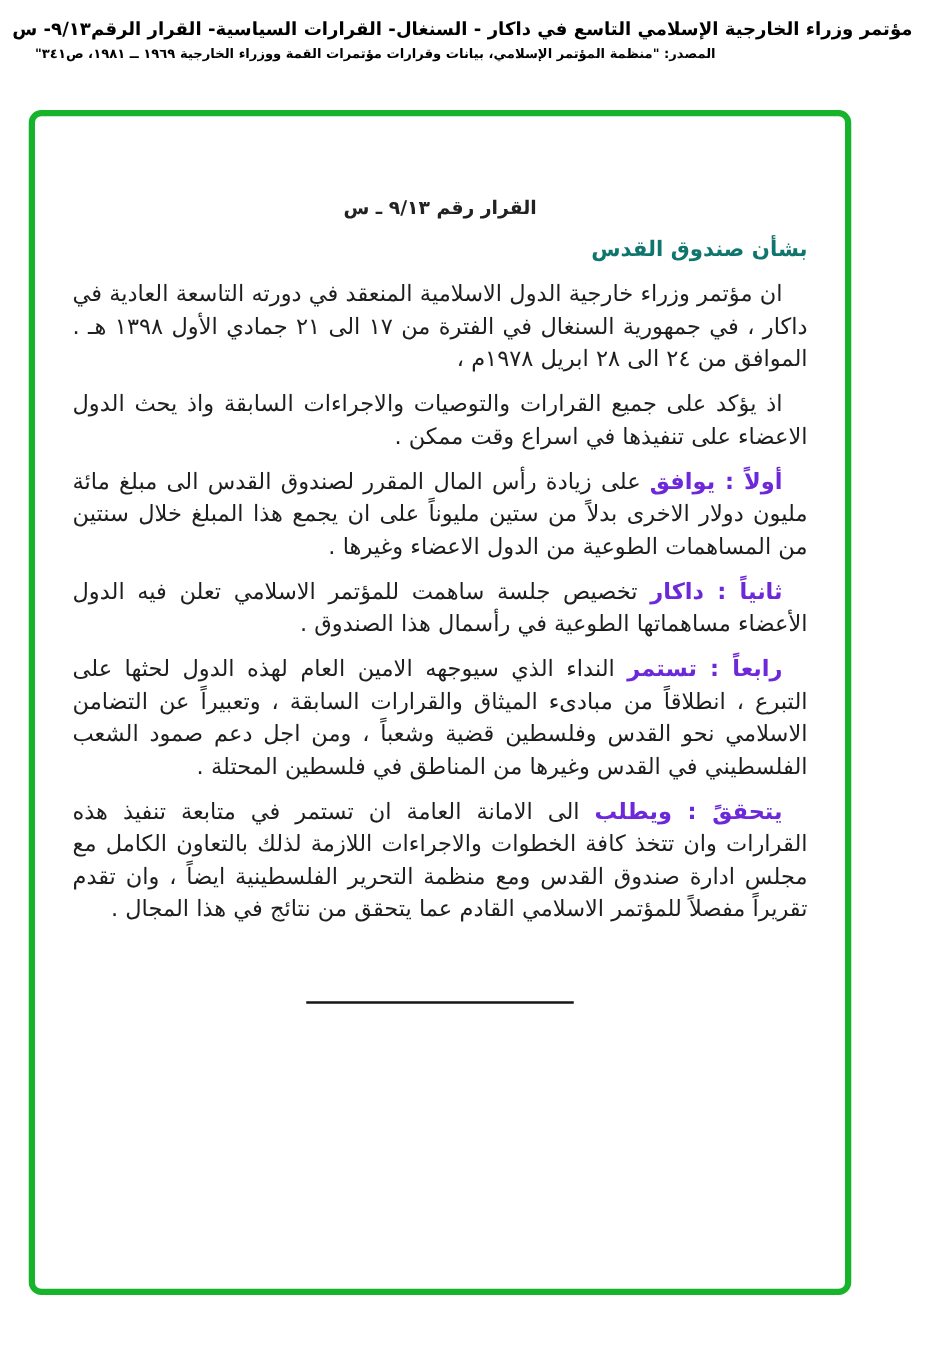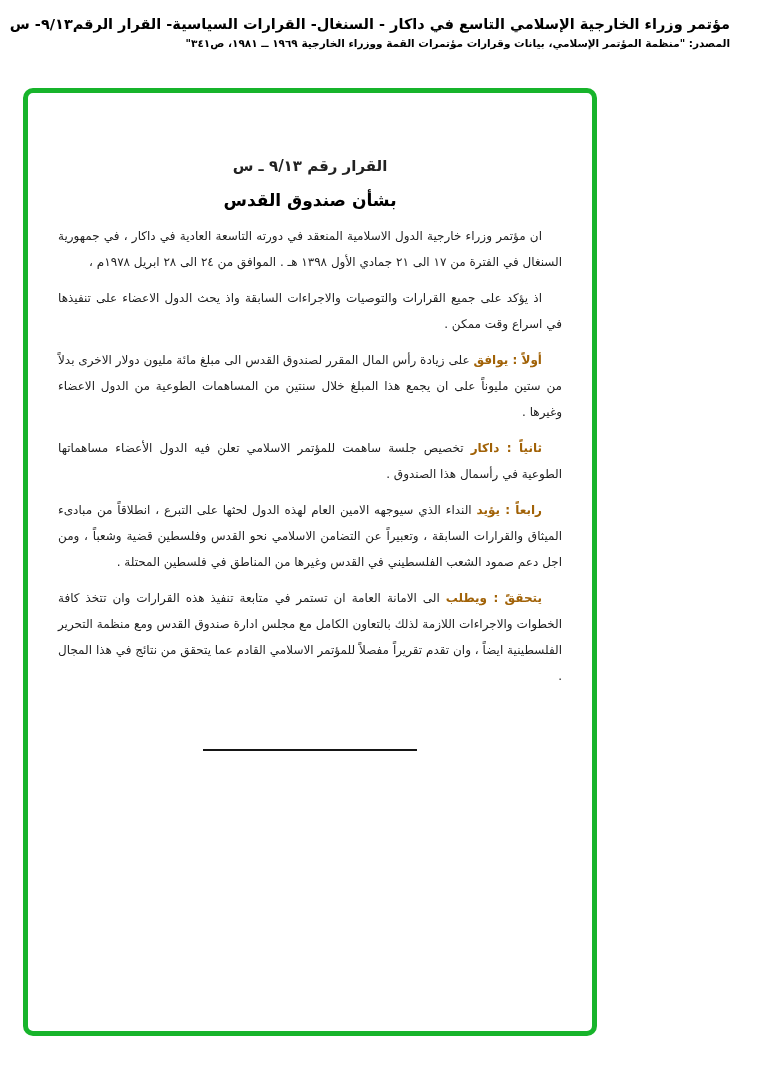--- a/index.html
+++ b/index.html
@@ -4,46 +4,46 @@
 <style>
   html, body { margin: 0; padding: 0; }
   body {
     width: 758px; height: 1078px; position: relative;
     background: #ffffff; color: #1e1e1e;
     font-family: "DejaVu Sans", sans-serif;
     overflow: hidden;
   }
   .page-header {
     position: absolute; top: 16px; left: 28px; right: 28px;
-    text-align: right; direction: rtl; color: #000;
+    text-align: left; direction: rtl; color: #000;
   }
   .header-line1 { font-size: 14.5px; font-weight: bold; white-space: nowrap; }
   .header-line2 { font-size: 10.5px; font-weight: bold; margin-top: 5px; white-space: nowrap; }
   .frame {
     position: absolute; left: 23px; top: 88px;
-    width: 574px; height: 948px; box-sizing: border-box;
+    width: 658px; height: 948px; box-sizing: border-box;
     border: 5px solid #17b42b; border-radius: 10px;
     padding: 0 30px;
     background: #fff;
   }
   .doc-title {
     margin-top: 64px; text-align: center; direction: rtl;
     font-weight: bold; font-size: 15px; color: #222;
   }
   .doc-subtitle {
-    margin-top: 15px; text-align: center; direction: rtl;
-    font-weight: bold; font-size: 17px; color: #000000;
+    margin-top: 15px; text-align: right; direction: rtl;
+    font-weight: bold; font-size: 17px; color: #0f766e;
   }
   .para {
     direction: rtl; text-align: justify; text-indent: 20px;
-    font-size: 12px; line-height: 26px;
+    font-size: 18px; line-height: 26px;
     margin: 10px 0 0 0; color: #1e1e1e;
   }
   .para.first { margin-top: 13px; }
-  .para b { font-weight: bold; color: #a16207; }
+  .para b { font-weight: bold; color: #6d28d9; }
   .end-rule {
     width: 214px; height: 2px; background: #161616;
     margin: 60px auto 0 auto;
   }
 </style>
 </head>
 <body>
 
 <div class="page-header">
   <div class="header-line1">مؤتمر وزراء الخارجية الإسلامي التاسع في داكار - السنغال- القرارات السياسية- القرار الرقم٩/١٣- س</div>
@@ -58,18 +58,18 @@
 
   <p class="para"><b></b><span>اذ يؤكد على جميع القرارات والتوصيات والاجراءات السابقة واذ يحث الدول الاعضاء على تنفيذها في اسراع وقت ممكن .</span></p>
 
 
 
   <p class="para"><b>أولاً : يوافق</b><span> على زيادة رأس المال المقرر لصندوق القدس الى مبلغ مائة مليون دولار الاخرى بدلاً من ستين مليوناً على ان يجمع هذا المبلغ خلال سنتين من المساهمات الطوعية من الدول الاعضاء وغيرها .</span></p>
 
   <p class="para"><b>ثانياً : داكار</b><span> تخصيص جلسة ساهمت للمؤتمر الاسلامي تعلن فيه الدول الأعضاء مساهماتها الطوعية في رأسمال هذا الصندوق .</span></p>
 
 
-  <p class="para"><b>رابعاً : يؤيد</b><span> النداء الذي سيوجهه الامين العام لهذه الدول لحثها على التبرع ، انطلاقاً من مبادىء الميثاق والقرارات السابقة ، وتعبيراً عن التضامن الاسلامي نحو القدس وفلسطين قضية وشعباً ، ومن اجل دعم صمود الشعب الفلسطيني في القدس وغيرها من المناطق في فلسطين المحتلة .</span></p>
+  <p class="para"><b>رابعاً : تستمر</b><span> النداء الذي سيوجهه الامين العام لهذه الدول لحثها على التبرع ، انطلاقاً من مبادىء الميثاق والقرارات السابقة ، وتعبيراً عن التضامن الاسلامي نحو القدس وفلسطين قضية وشعباً ، ومن اجل دعم صمود الشعب الفلسطيني في القدس وغيرها من المناطق في فلسطين المحتلة .</span></p>
 
   <p class="para"><b>يتحققً : ويطلب</b><span> الى الامانة العامة ان تستمر في متابعة تنفيذ هذه القرارات وان تتخذ كافة الخطوات والاجراءات اللازمة لذلك بالتعاون الكامل مع مجلس ادارة صندوق القدس ومع منظمة التحرير الفلسطينية ايضاً ، وان تقدم تقريراً مفصلاً للمؤتمر الاسلامي القادم عما يتحقق من نتائج في هذا المجال .</span></p>
 
   <div class="end-rule"></div>
 </div>
 
 </body></html>

